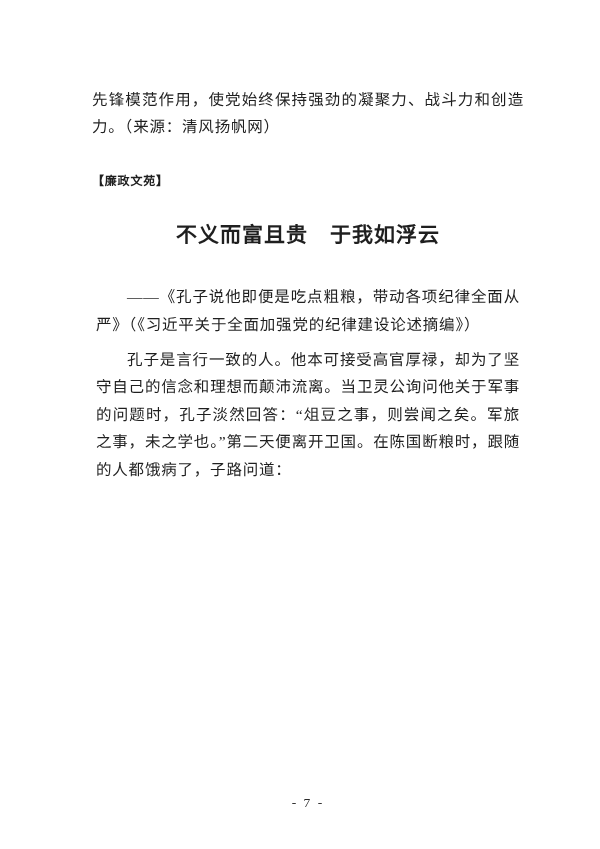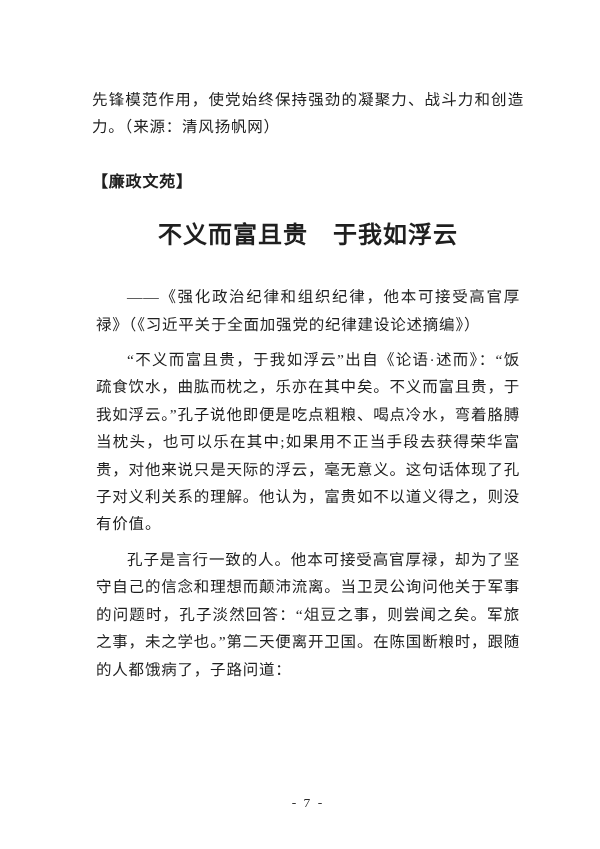--- a/index.html
+++ b/index.html
@@ -25,28 +25,28 @@
   .para {
     font-size: 15.5px;
     line-height: 27.4px;
     letter-spacing: 0.8px;
     text-align: justify;
     text-justify: inter-character;
   }
   .indent { text-indent: 2em; }
   .section-header {
     font-weight: bold;
-    font-size: 16px;
+    font-size: 12px;
     line-height: 27.4px;
     letter-spacing: 0.8px;
     margin-top: 19px;
   }
   .article-title {
     font-weight: bold;
-    font-size: 24px;
+    font-size: 21px;
     line-height: 30px;
     letter-spacing: 1px;
     text-align: center;
     margin-top: 17px;
   }
   .article-body { margin-top: 21px; }
   .article-body .para { margin: 0; }
   .footer {
     position: absolute;
     left: 0;
@@ -64,21 +64,20 @@
 <div class="page">
   <div class="content">
 
     <p class="para">先锋模范作用，使党始终保持强劲的凝聚力、战斗力和创造力。（来源：清风扬帆网）</p>
 
     <p class="section-header">【廉政文苑】</p>
 
     <h1 class="article-title">不义而富且贵　于我如浮云</h1>
 
     <div class="article-body">
-      <p class="para indent">——《强化政治纪律和组织纪律，他本可接受高官厚禄》（《习近平关于全面加强党的纪律建设论述摘编》）</p>
-      <p class="para indent">“不义而富且贵，于我如浮云”出自《论语·述而》：“饭疏食饮水，曲肱而枕之，乐亦在其中矣。不义而富且贵，于我如浮云。”孔子说他即便是吃点粗粮、喝点冷水，弯着胳膊当枕头，也可以乐在其中;如果用不正当手段去获得荣华富贵，对他来说只是天际的浮云，毫无意义。这句话体现了孔子对义利关系的理解。他认为，富贵如不以道义得之，则没有价值。</p>
+      <p class="para indent">——《孔子说他即便是吃点粗粮，带动各项纪律全面从严》（《习近平关于全面加强党的纪律建设论述摘编》）</p>
       <p class="para indent">孔子是言行一致的人。他本可接受高官厚禄，却为了坚守自己的信念和理想而颠沛流离。当卫灵公询问他关于军事的问题时，孔子淡然回答：“俎豆之事，则尝闻之矣。军旅之事，未之学也。”第二天便离开卫国。在陈国断粮时，跟随的人都饿病了，子路问道：</p>
     </div>
 
   </div>
 
   <div class="footer">- 7 -</div>
 </div>
 
 </body></html>

